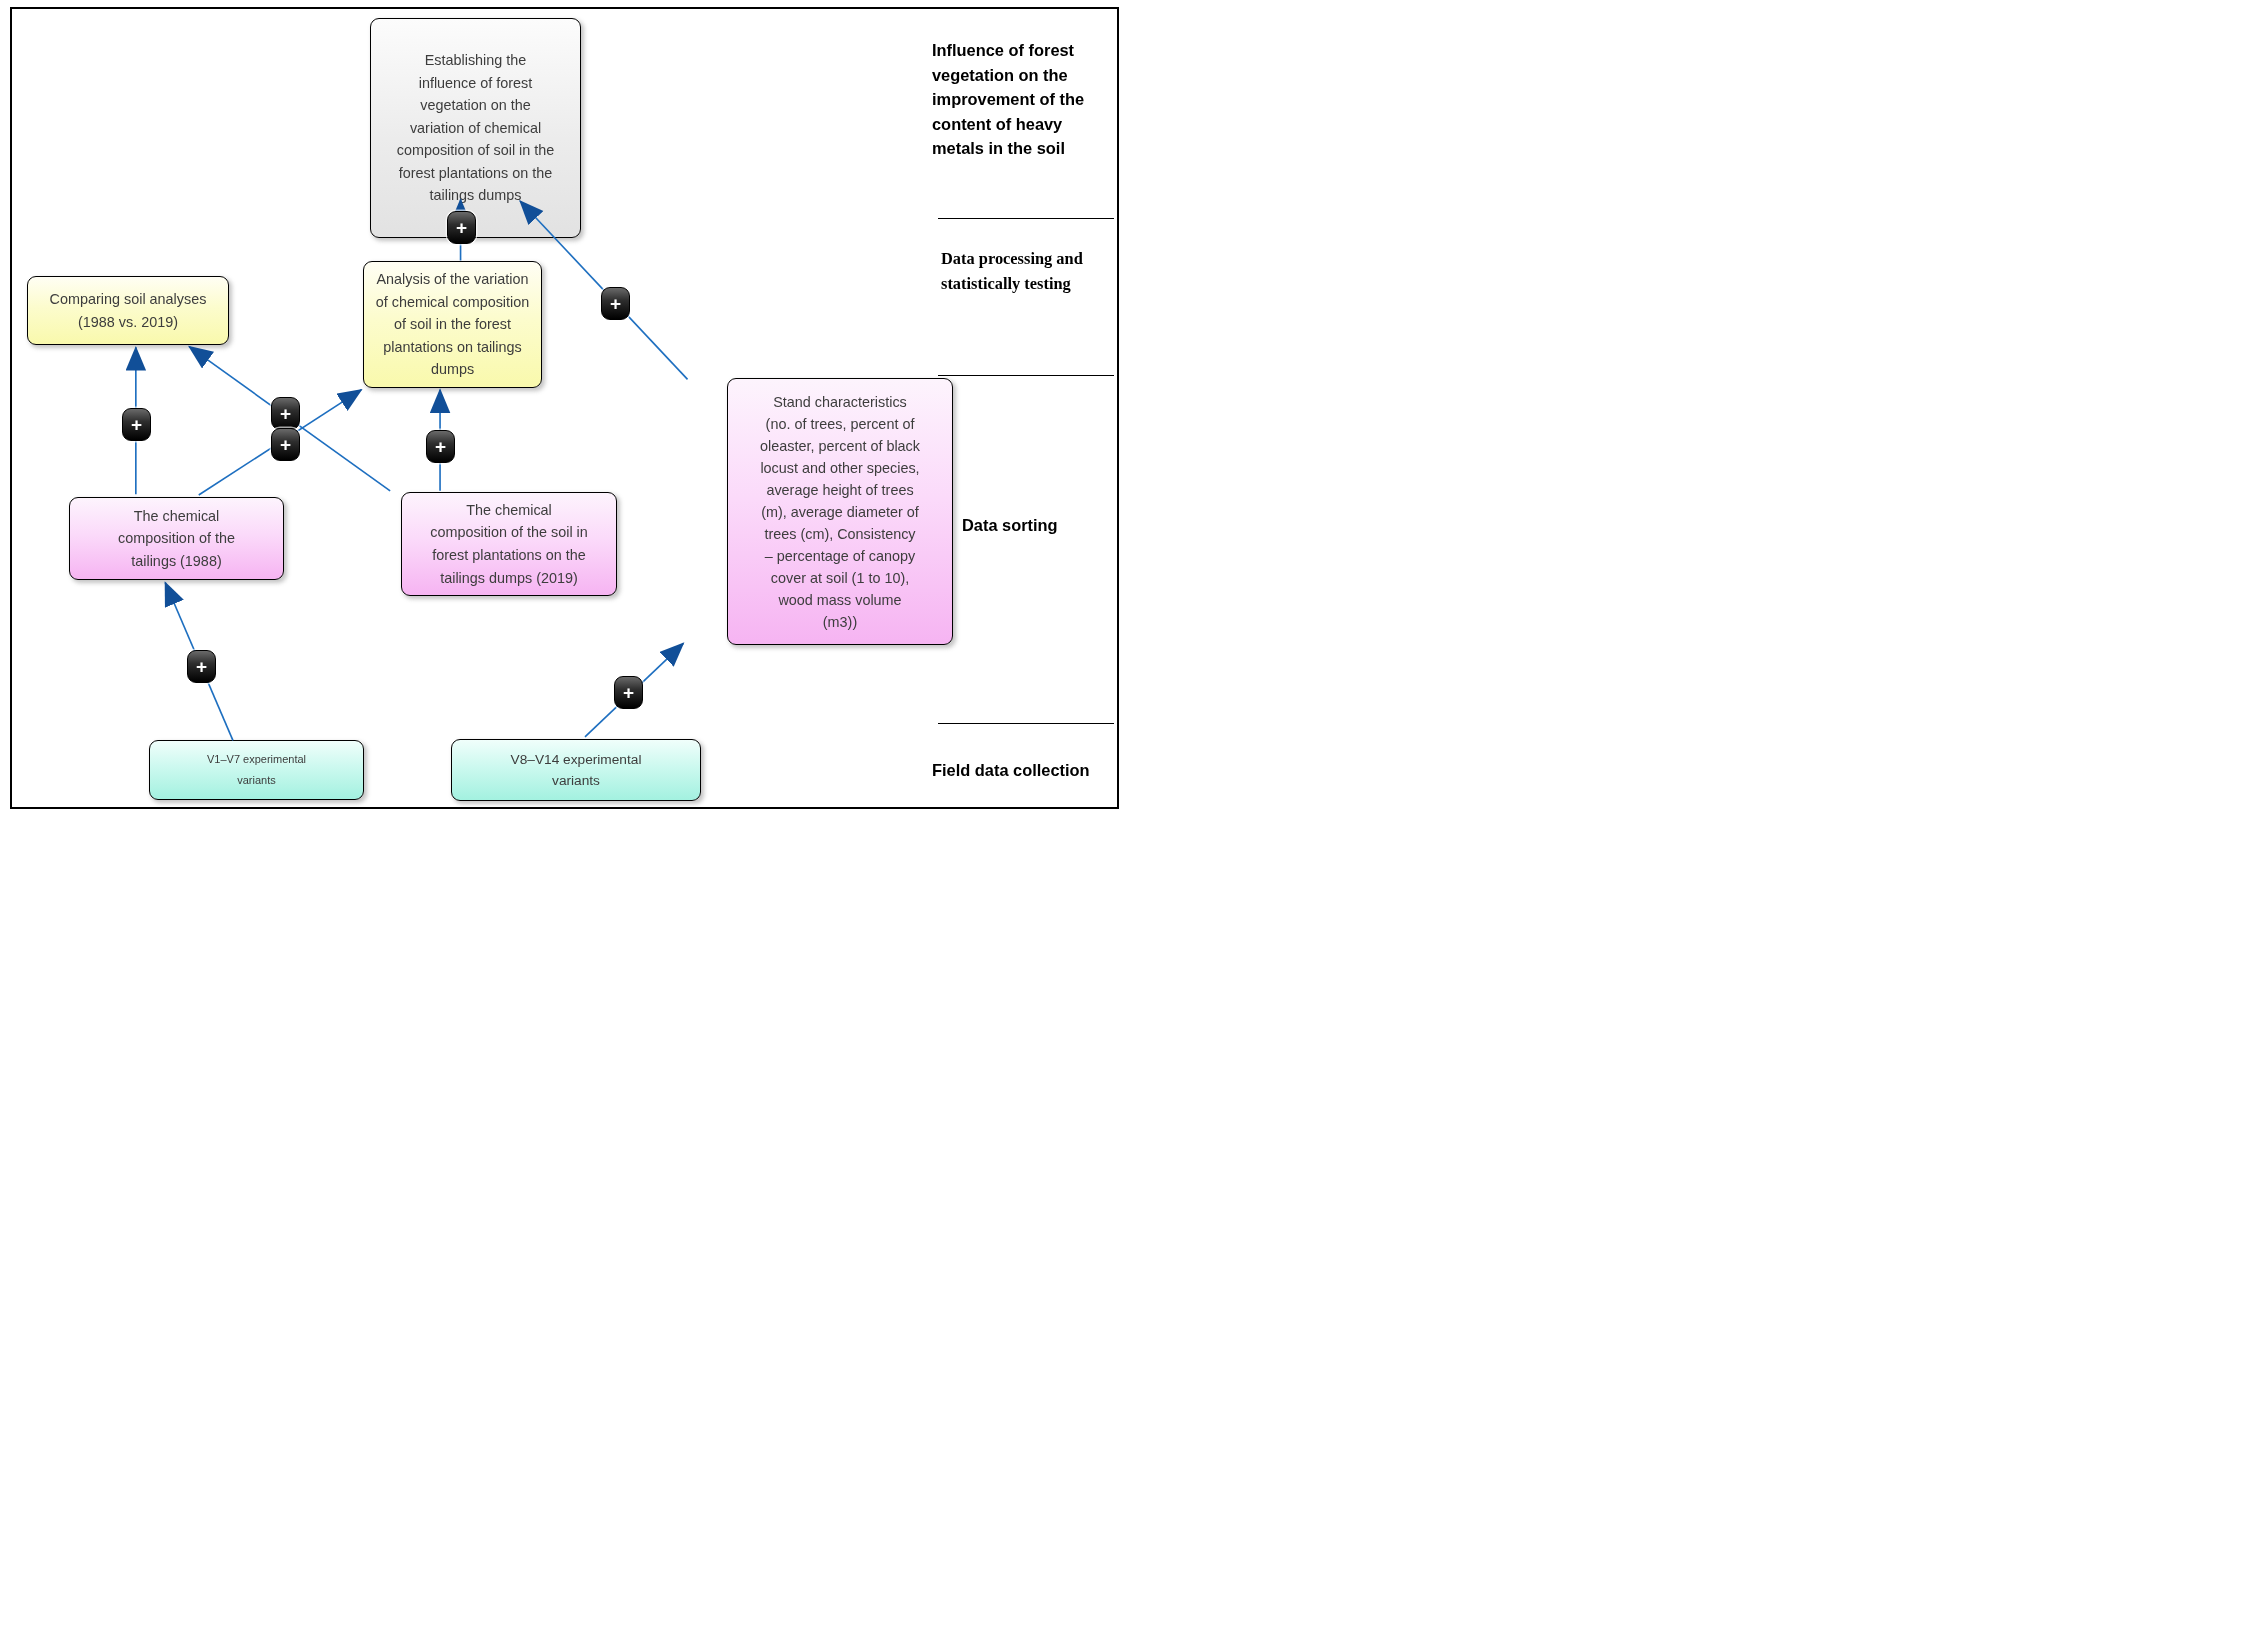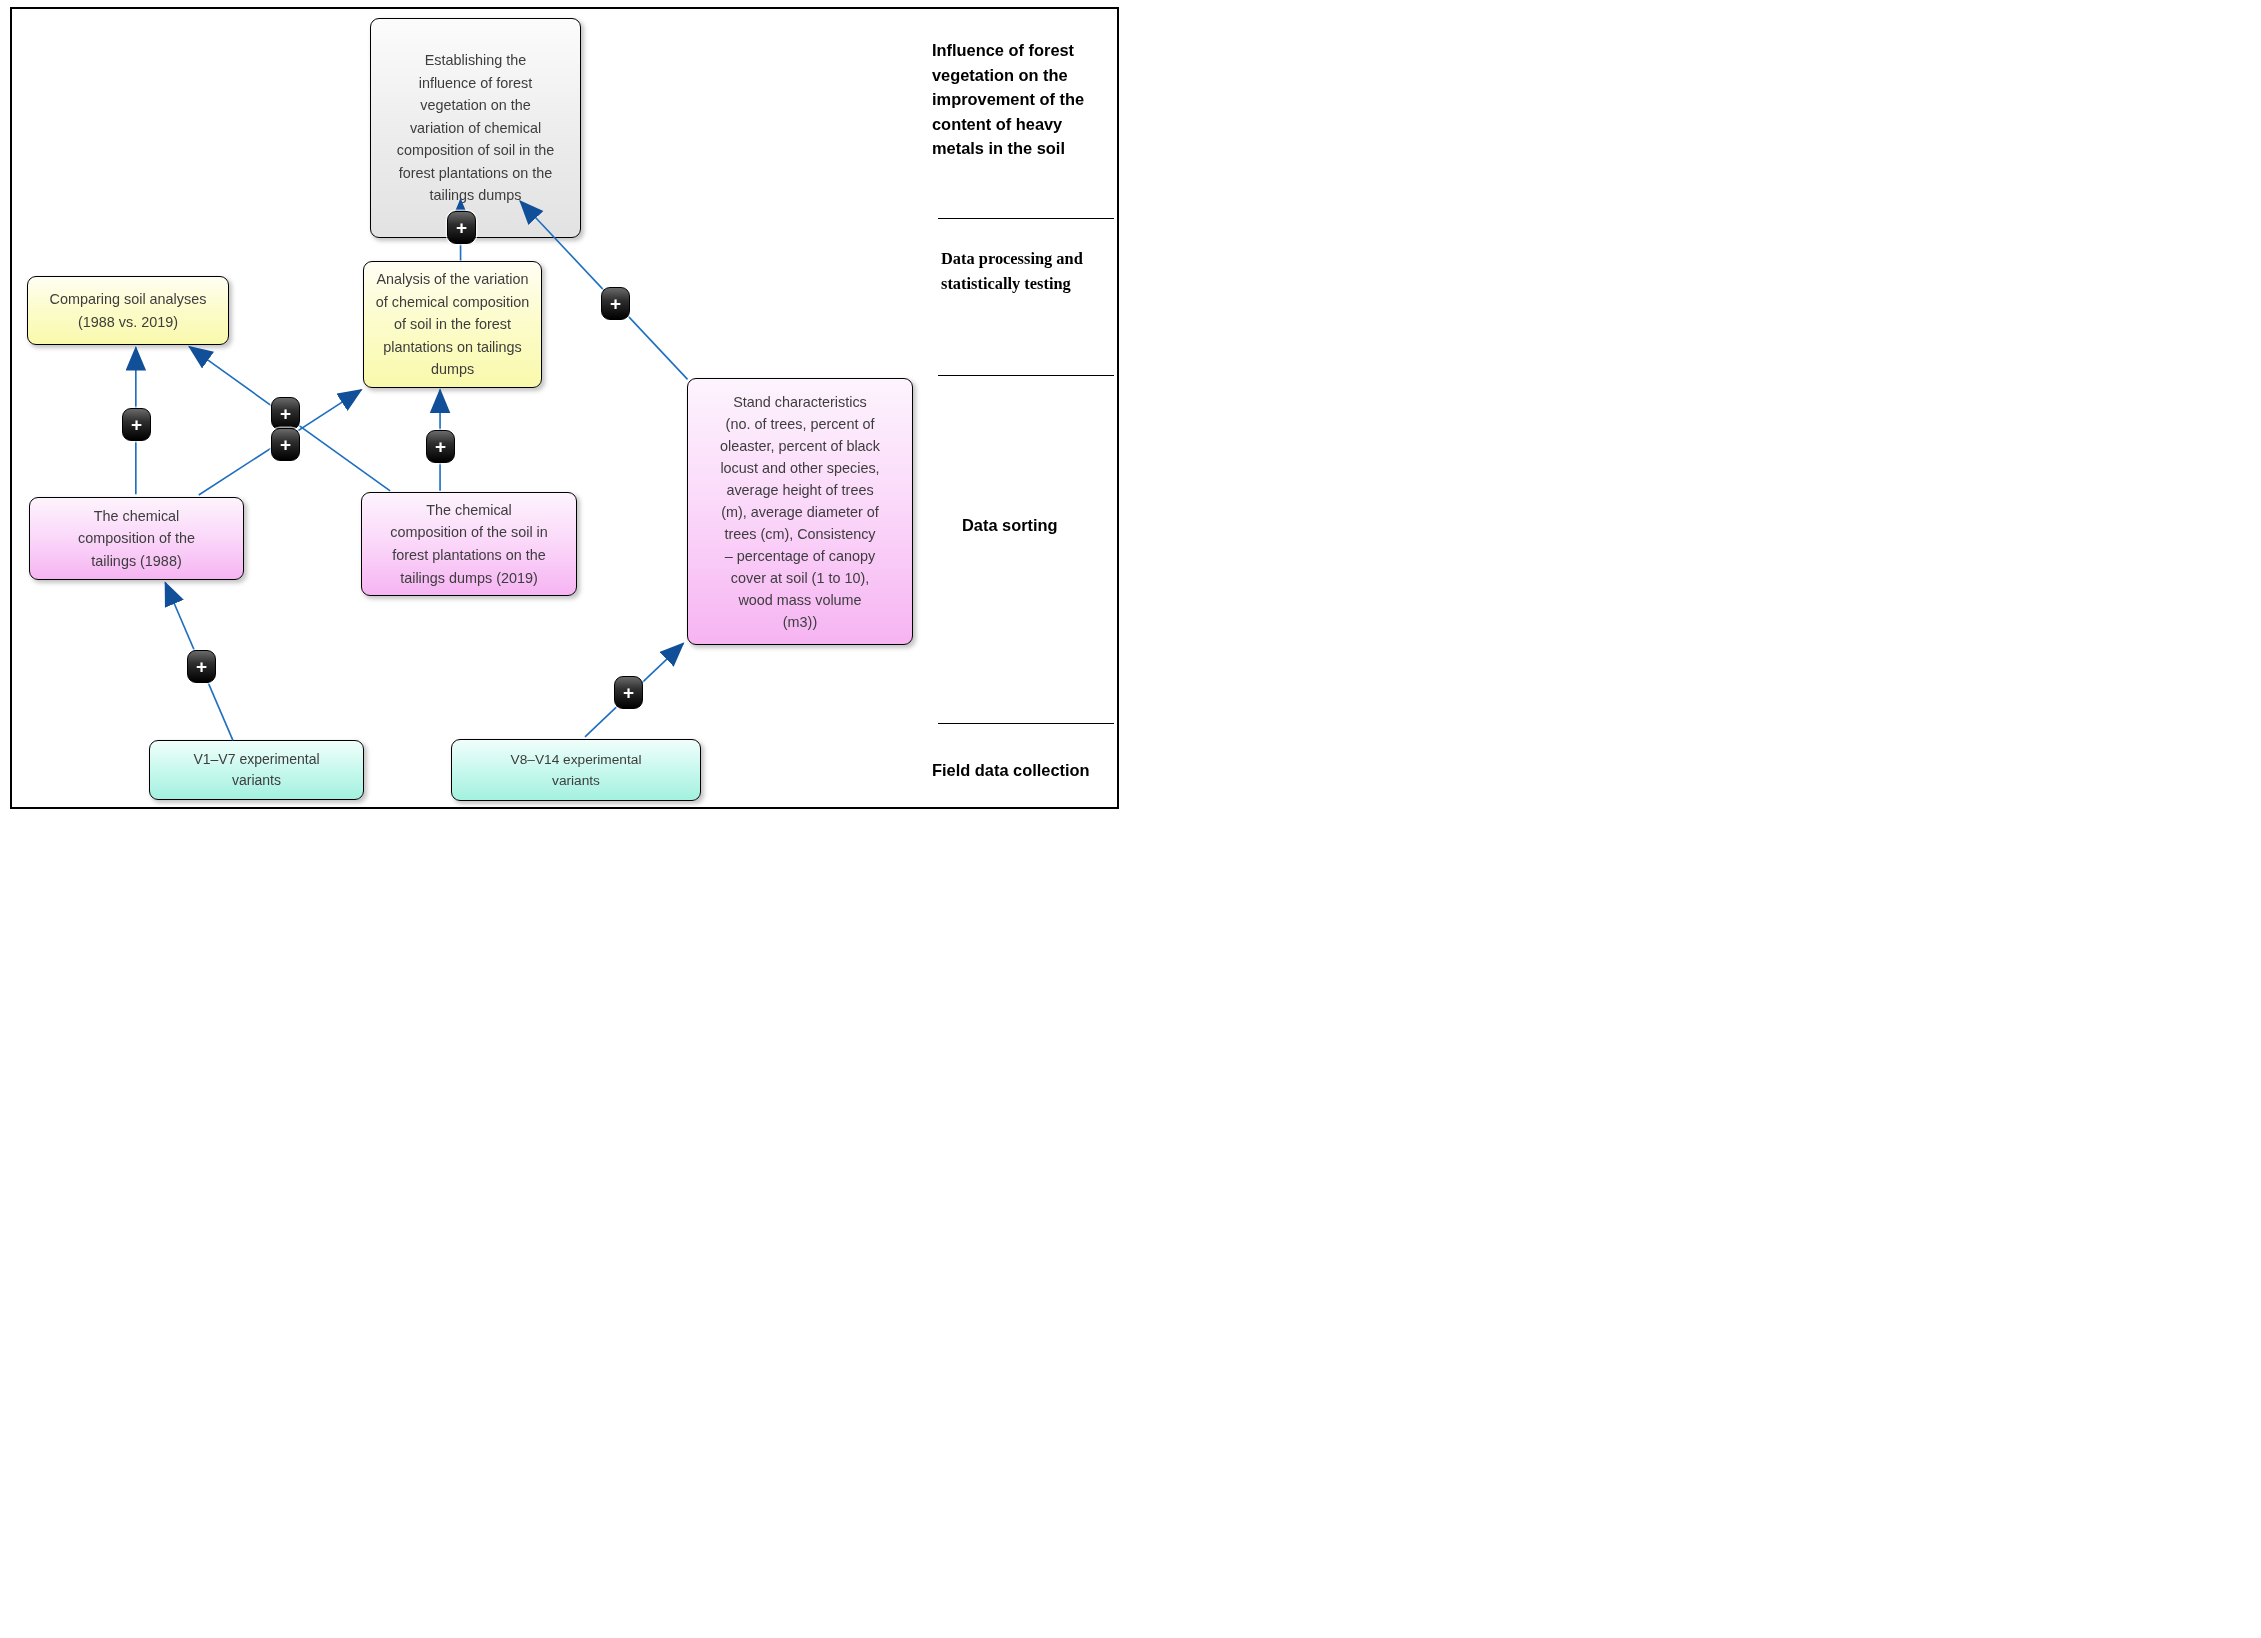--- a/index.html
+++ b/index.html
@@ -18,21 +18,21 @@
     position:absolute;box-sizing:border-box;
     border:1.6px solid #000;border-radius:9px;
     display:flex;align-items:center;justify-content:center;
     text-align:center;color:#3d3d3d;
     box-shadow:2.1px 2.7px 4.1px rgba(110,110,110,.4);
     z-index:1;padding:2.7px 6.8px;
   }
   .node-text{white-space:pre-line;line-height:22.6px;font-size:14.4px;}
   .gray  {background:linear-gradient(180deg,#fcfcfc 0%,#ececec 55%,#e2e2e2 100%);}
   .yellow{background:linear-gradient(180deg,#fffef4 0%,#fcfccd 45%,#f9f9ac 100%);}
-  .pink  {background:linear-gradient(180deg,#fdf4fd 0%,#fbdafa 45%,#f6b4f2 100%);}
+  .pink  {background:linear-gradient(180deg,#fdf4fd 0%,#fbdafa 45%,#f6b4f2 100%);margin-left:40px;}
   .cyan  {background:linear-gradient(180deg,#f0fefb 0%,#ccf9ef 45%,#a3f1e0 100%);}
   .arrow-layer{position:absolute;left:0;top:0;z-index:2;pointer-events:none;}
   .badge{
     position:absolute;width:27px;height:31px;border-radius:9px;
     background:linear-gradient(180deg,#6a6a6a 0%,#2e2e2e 40%,#000 100%);
     border:0.7px solid #000;
     display:flex;align-items:center;justify-content:center;
     z-index:3;box-shadow:0 0 0 1.4px rgba(255,255,255,.65);
     cursor:pointer;
   }
@@ -112,21 +112,21 @@
 average height of trees
 (m), average diameter of
 trees (cm), Consistency
 – percentage of canopy
 cover at soil (1 to 10),
 wood mass volume
 (m3))</div>
   </div>
 
   <div class="node cyan" style="left:149px;top:740px;width:215px;height:60px;">
-    <div class="node-text" style="font-size:14px;line-height:21px;">V1–V7 experimental
+    <div class="node-text" style="font-size:11px;line-height:21px;">V1–V7 experimental
 variants</div>
   </div>
 
   <div class="node cyan" style="left:451px;top:739px;width:250px;height:62px;">
     <div class="node-text" style="font-size:13.7px;line-height:21px;">V8–V14 experimental
 variants</div>
   </div>
 
   <div class="badge" style="left:447px;top:211px;">
     <span>+</span>

